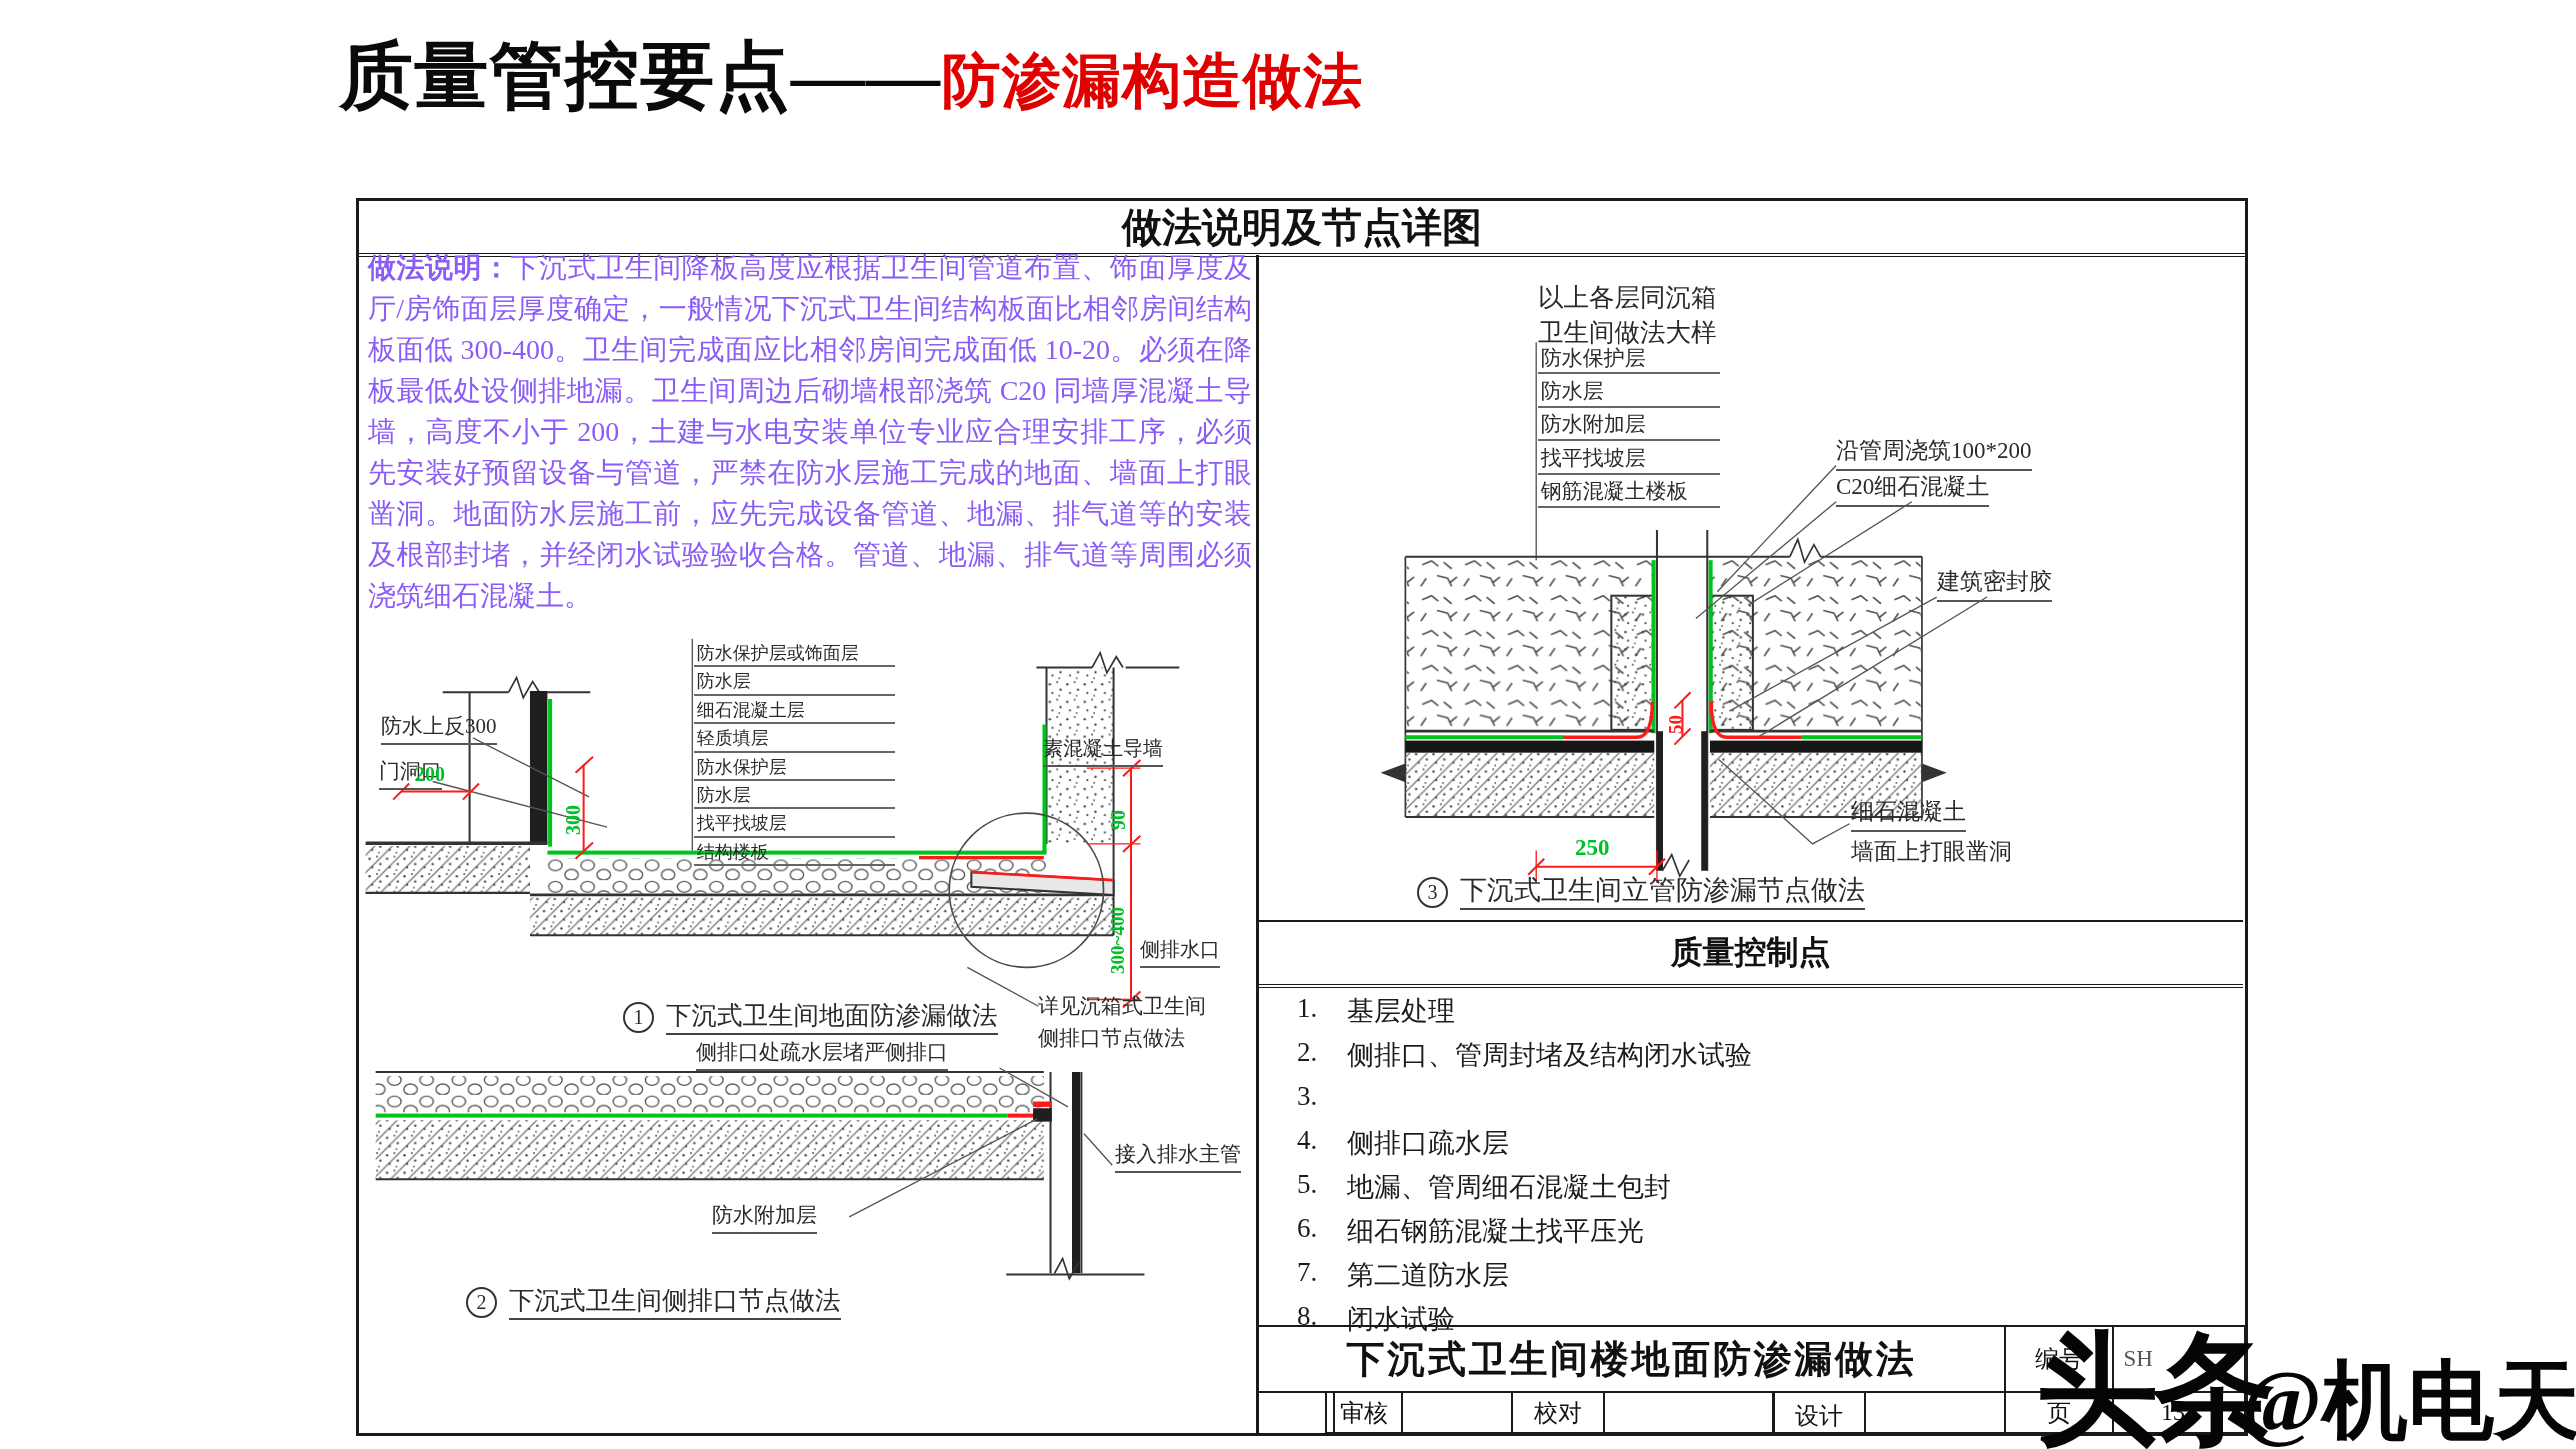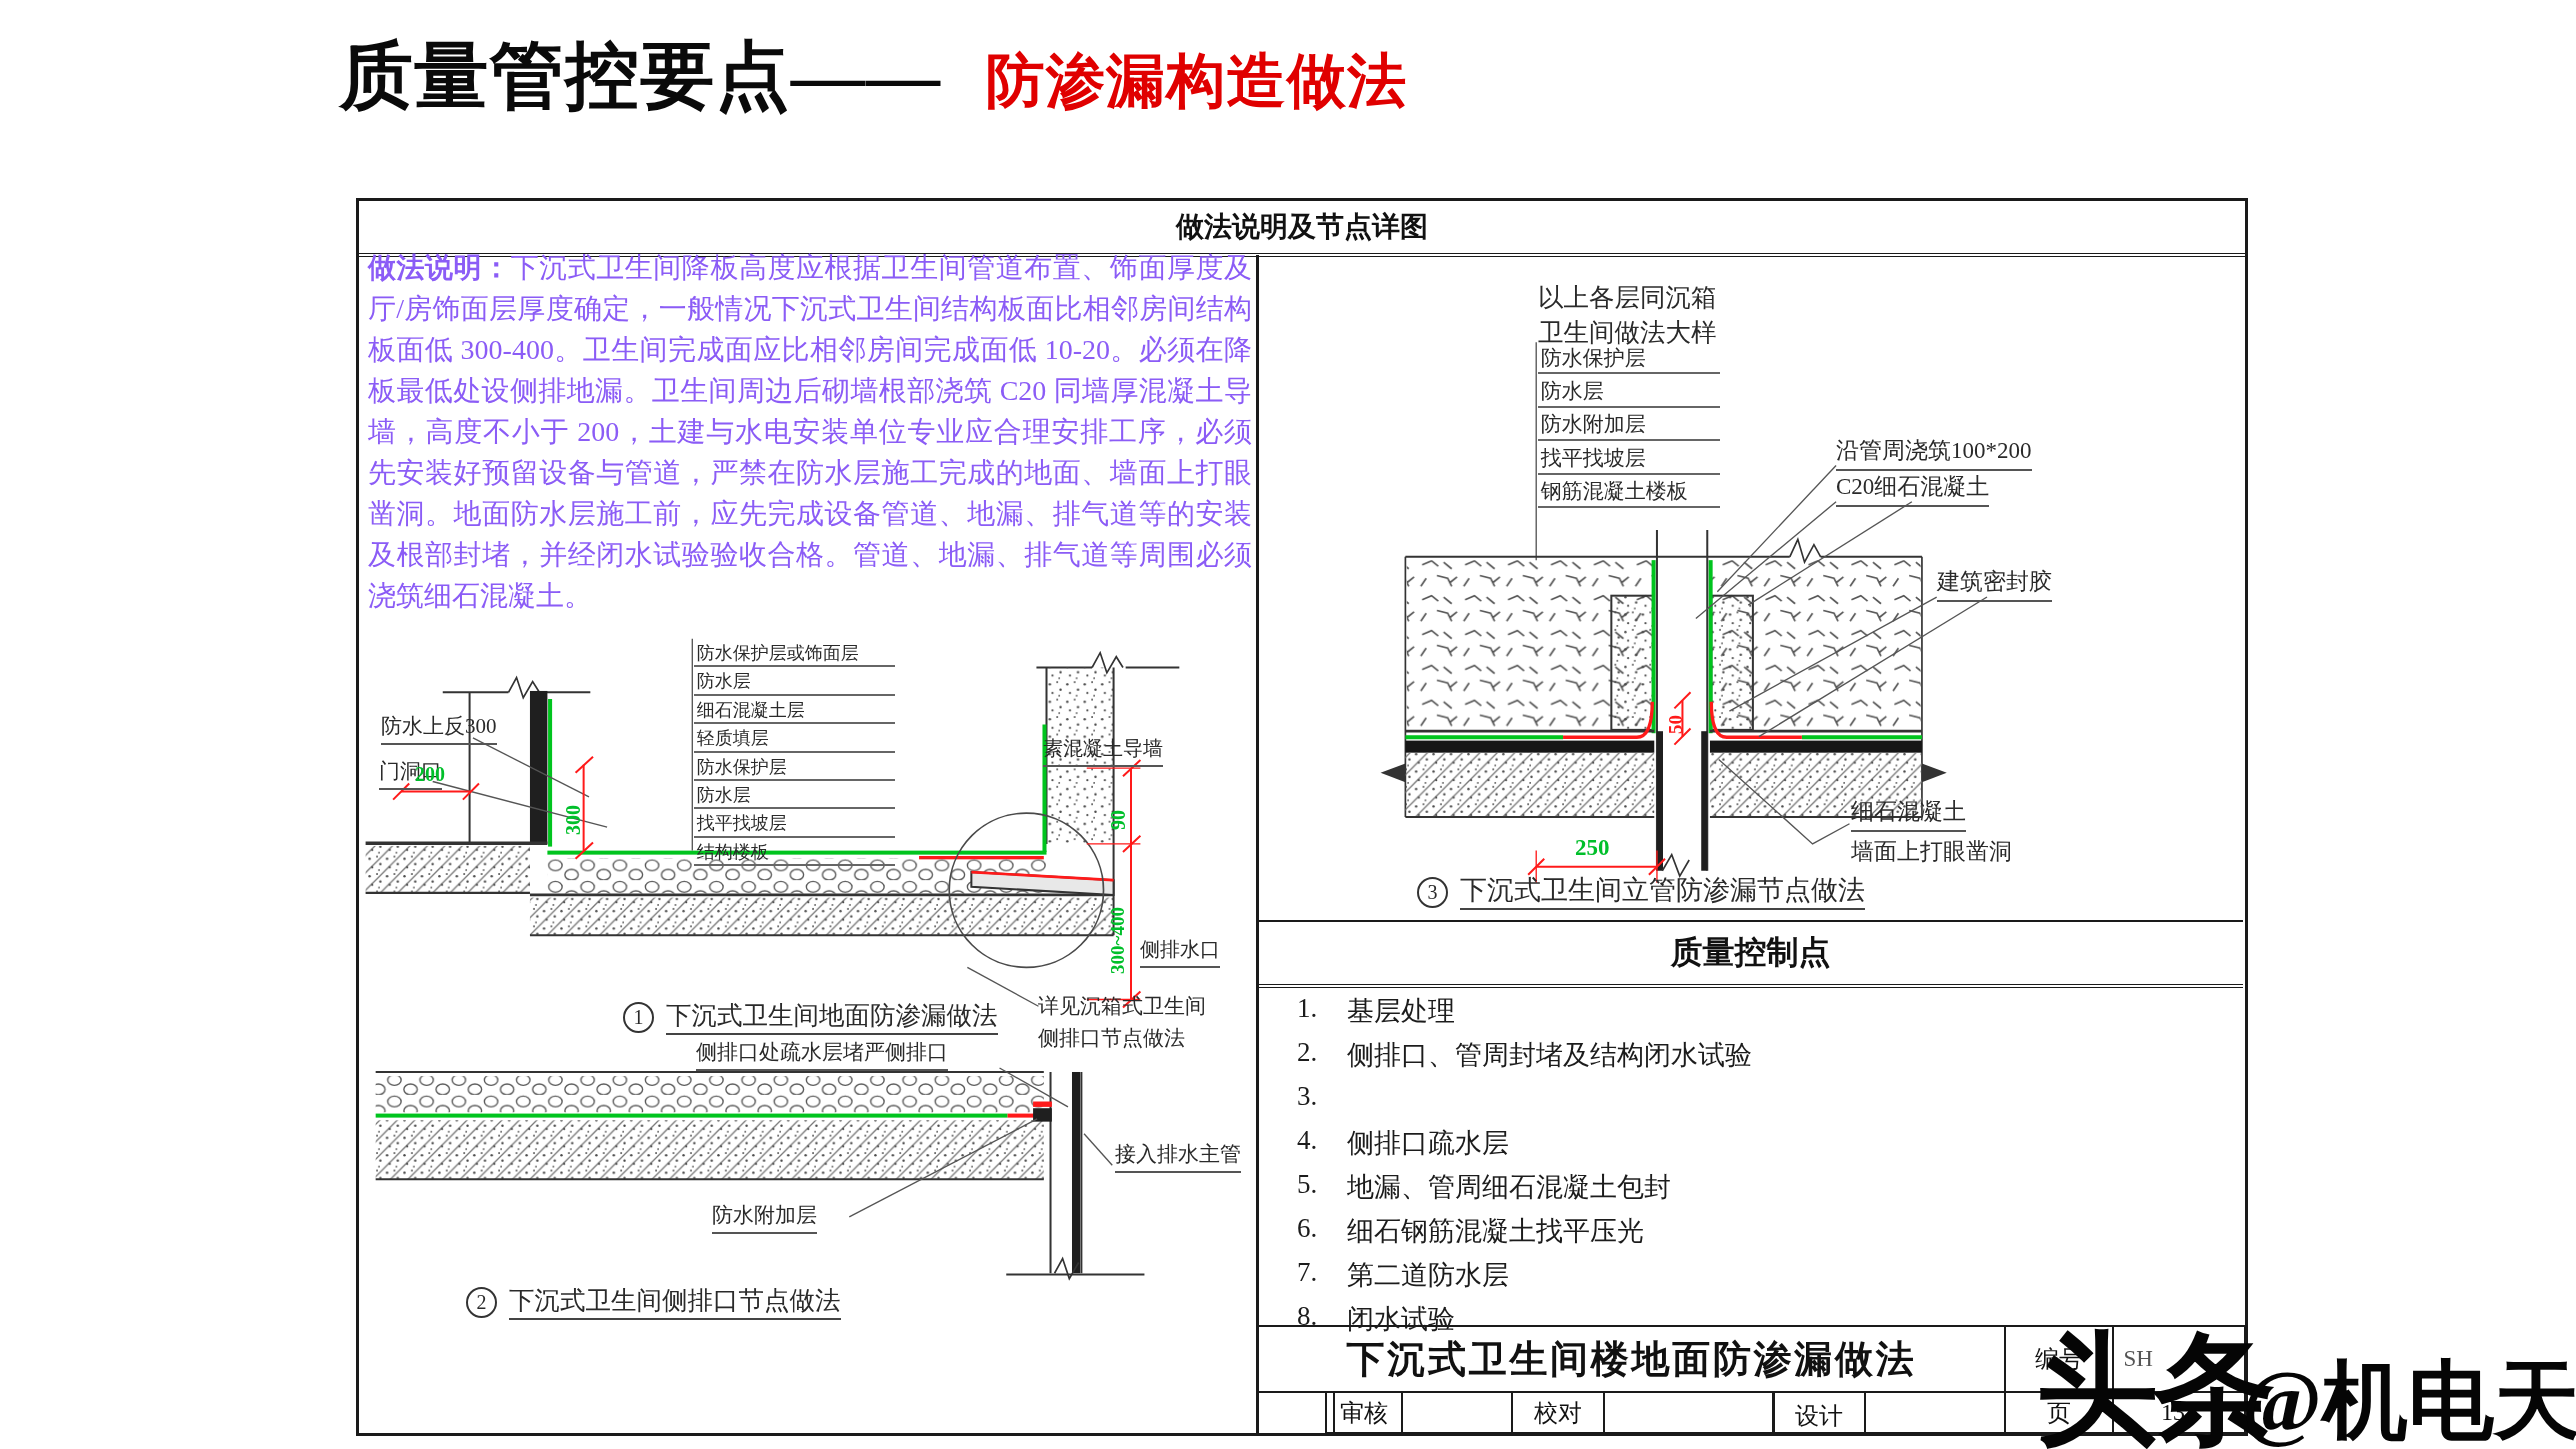--- a/index.html
+++ b/index.html
@@ -2,29 +2,29 @@
 <html style="font-size:10.7px"><head>
 <meta charset="utf-8">
 <style>
   html,body{margin:0;padding:0;background:#ffffff;}
   .canvas{position:relative;width:2576px;height:1449px;background:#ffffff;overflow:hidden;
           font-family:"Liberation Serif","DejaVu Serif",serif;color:#111;}
   .abs{position:absolute;}
   .nowrap{white-space:nowrap;}
 
   
-  .page-title{left:339px;top:27px;display:flex;align-items:baseline;gap:44px;}
+  .page-title{left:339px;top:27px;display:flex;align-items:baseline;}
   .title-black{font-size:74px;font-weight:600;color:#0a0a0a;letter-spacing:1.3px;}
   .title-red{font-size:59px;font-weight:600;color:#e00000;letter-spacing:1.3px;}
 
   
   .frame{left:356px;top:198px;width:1892px;height:1238px;border:3.4px solid #1a1a1a;box-sizing:border-box;}
   .sheet-header{left:356px;top:198px;width:1892px;height:59px;border:3.4px solid #1a1a1a;
                 border-bottom:4.7px double #1a1a1a;box-sizing:border-box;display:flex;
-                align-items:center;justify-content:center;font-size:28px;font-weight:bold;}
+                align-items:center;justify-content:center;font-size:40px;font-weight:bold;}
   .v-divider{left:1256px;top:255px;width:2.7px;height:1179px;background:#1a1a1a;}
 
   
   .instructions{left:368px;top:247px;width:884px;font-size:28px;line-height:41px;
                 text-align:justify;color:#8b5cf6;}
   .instructions b{font-weight:bold;}
 
   
   .lbl{position:absolute;white-space:nowrap;color:#2a2a2a;}
   .u{border-bottom:2px solid #555;padding-bottom:2.7px;}

